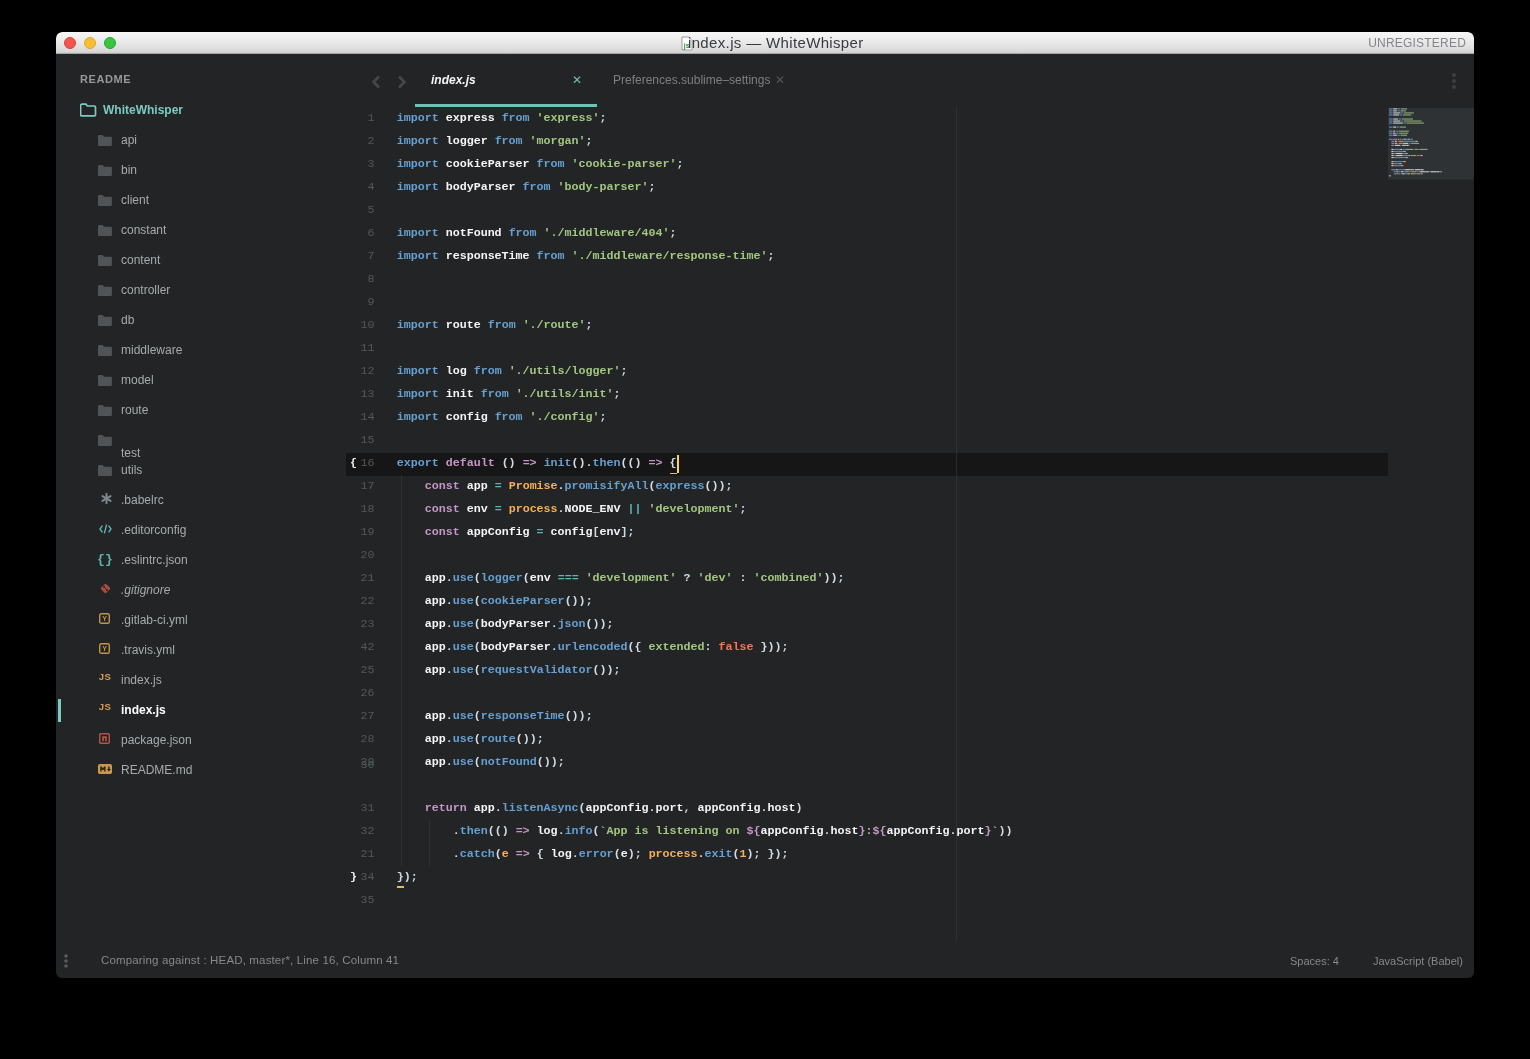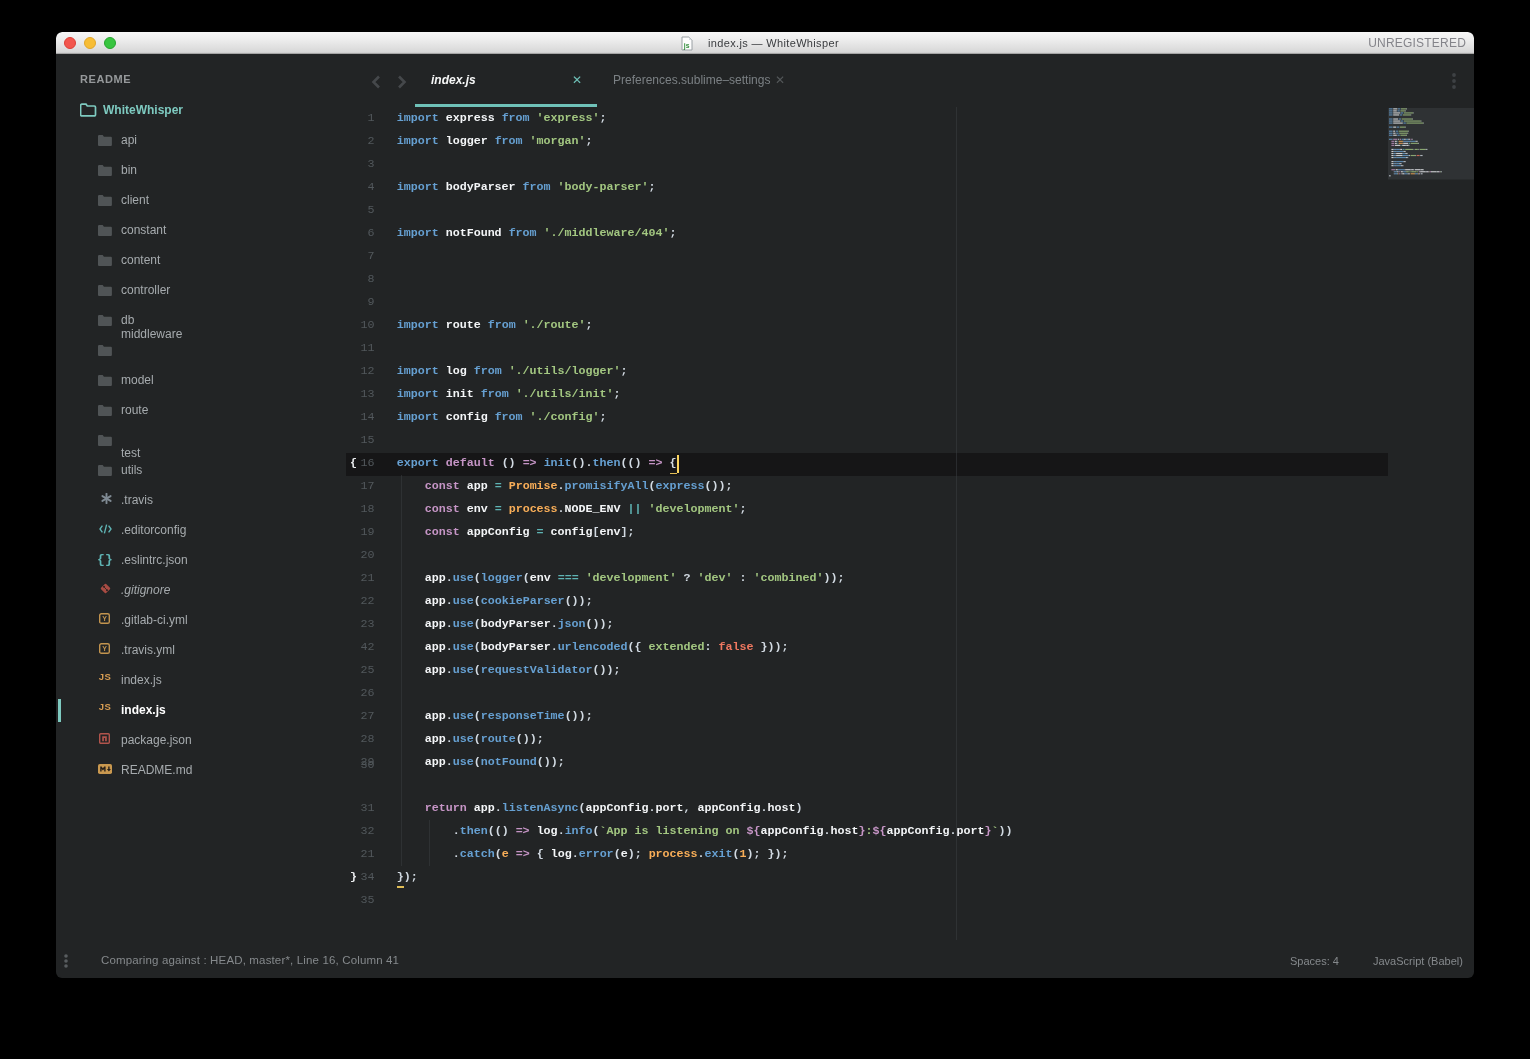--- a/index.html
+++ b/index.html
@@ -22,21 +22,21 @@
 
 <div class="titlebar">
  <div class="tl" style="left:8px;background:#f2564d;border-color:#dd3f36"></div>
  <div class="tl" style="left:28px;background:#f7bd35;border-color:#e0a52a"></div>
  <div class="tl" style="left:48px;background:#38c540;border-color:#27a42e"></div>
  <svg class="abs" style="left:625px;top:3.5px" width="12" height="15" viewBox="0 0 12 15">
    <path d="M1 1 h7 l3 3 v10 h-10 z" fill="#fdfdfd" stroke="#9aa0a4" stroke-width="1"></path>
    <path d="M8 1 l3 3 h-3 z" fill="#d7dbde"></path>
    <text x="5.6" y="12" font-size="6.8" font-weight="bold" fill="#2f8c38" text-anchor="middle" font-family="Liberation Sans">js</text>
  </svg>
- <div class="abs" style="left:652px;top:0;line-height:22px;font-size:11px;letter-spacing:.35px;color:#3a3c3f">index.js — WhiteWhisper</div>
+ <div class="abs" style="left:632px;top:0;line-height:22px;font-size:15px;letter-spacing:.35px;color:#3a3c3f">index.js — WhiteWhisper</div>
  <div class="abs" style="right:8px;top:0;line-height:22px;font-size:12px;color:#84848a;letter-spacing:.2px">UNREGISTERED</div>
 </div>
 
 <svg class="abs" style="left:314px;top:42.5px" width="38" height="14" viewBox="0 0 38 14">
  <path d="M9 1.5 L3.5 7 L9 12.5" fill="none" stroke="#45484b" stroke-width="2.6"></path>
  <path d="M29 1.5 L34.5 7 L29 12.5" fill="none" stroke="#45484b" stroke-width="2.6"></path>
 </svg>
 <div class="abs" style="left:375px;top:41px;font-size:12px;font-style:italic;font-weight:bold;color:#f6f7f7">index.js</div>
 <div class="abs" style="left:516px;top:41px;font-size:12px;color:#6fc1b8">✕</div>
 <div class="abs" style="left:557px;top:41px;font-size:12px;color:#7b8084">Preferences.sublime–settings</div>
@@ -87,23 +87,25 @@
     <div class="ln" style="top:696px">28</div>
     <div class="ln" style="top:719px">29</div>
     <div class="ln" style="top:722px">30</div>
     <div class="ln" style="top:765px">31</div>
     <div class="ln" style="top:788px">32</div>
     <div class="ln" style="top:811px">21</div>
     <div class="ln" style="top:834px">34</div>
     <div class="ln" style="top:857px">35</div>
 <div class="cl" style="top:75px"><span style="color:#66a0d2">import </span><span style="color:#f4f6f8">express </span><span style="color:#66a0d2">from </span><span style="color:#a3c781">'express'</span><span style="color:#d2dae2">;</span></div>
     <div class="cl" style="top:98px"><span style="color:#66a0d2">import </span><span style="color:#f4f6f8">logger </span><span style="color:#66a0d2">from </span><span style="color:#a3c781">'morgan'</span><span style="color:#d2dae2">;</span></div>
+    <div class="cl" style="top:121px"><span style="color:#66a0d2">import </span><span style="color:#f4f6f8">cookieParser </span><span style="color:#66a0d2">from </span><span style="color:#a3c781">'cookie-parser'</span><span style="color:#d2dae2">;</span></div>
     <div class="cl" style="top:144px"><span style="color:#66a0d2">import </span><span style="color:#f4f6f8">bodyParser </span><span style="color:#66a0d2">from </span><span style="color:#a3c781">'body-parser'</span><span style="color:#d2dae2">;</span></div>
     <div class="cl" style="top:167px"></div>
     <div class="cl" style="top:190px"><span style="color:#66a0d2">import </span><span style="color:#f4f6f8">notFound </span><span style="color:#66a0d2">from </span><span style="color:#a3c781">'./middleware/404'</span><span style="color:#d2dae2">;</span></div>
+    <div class="cl" style="top:213px"><span style="color:#66a0d2">import </span><span style="color:#f4f6f8">responseTime </span><span style="color:#66a0d2">from </span><span style="color:#a3c781">'./middleware/response-time'</span><span style="color:#d2dae2">;</span></div>
     <div class="cl" style="top:259px"></div>
     <div class="cl" style="top:282px"><span style="color:#66a0d2">import </span><span style="color:#f4f6f8">route </span><span style="color:#66a0d2">from </span><span style="color:#a3c781">'./route'</span><span style="color:#d2dae2">;</span></div>
     <div class="cl" style="top:305px"></div>
     <div class="cl" style="top:328px"><span style="color:#66a0d2">import </span><span style="color:#f4f6f8">log </span><span style="color:#66a0d2">from </span><span style="color:#a3c781">'./utils/logger'</span><span style="color:#d2dae2">;</span></div>
     <div class="cl" style="top:351px"><span style="color:#66a0d2">import </span><span style="color:#f4f6f8">init </span><span style="color:#66a0d2">from </span><span style="color:#a3c781">'./utils/init'</span><span style="color:#d2dae2">;</span></div>
     <div class="cl" style="top:374px"><span style="color:#66a0d2">import </span><span style="color:#f4f6f8">config </span><span style="color:#66a0d2">from </span><span style="color:#a3c781">'./config'</span><span style="color:#d2dae2">;</span></div>
     <div class="cl" style="top:397px"></div>
     <div class="cl" style="top:420px"><span style="color:#66a0d2">export </span><span style="color:#c695c6">default </span><span style="color:#d2dae2">() </span><span style="color:#c695c6">=&gt; </span><span style="color:#66a0d2">init</span><span style="color:#d2dae2">().</span><span style="color:#66a0d2">then</span><span style="color:#d2dae2">(() </span><span style="color:#c695c6">=&gt; </span><span style="color:#d2dae2">{</span></div>
     <div class="cl" style="top:443px"><span style="color:#f4f6f8">    </span><span style="color:#c695c6">const </span><span style="color:#f4f6f8">app </span><span style="color:#5fb4b4">= </span><span style="color:#f9ae58">Promise</span><span style="color:#d2dae2">.</span><span style="color:#66a0d2">promisifyAll</span><span style="color:#d2dae2">(</span><span style="color:#66a0d2">express</span><span style="color:#d2dae2">())</span><span style="color:#d2dae2">;</span></div>
     <div class="cl" style="top:466px"><span style="color:#f4f6f8">    </span><span style="color:#c695c6">const </span><span style="color:#f4f6f8">env </span><span style="color:#5fb4b4">= </span><span style="color:#f9ae58">process</span><span style="color:#d2dae2">.</span><span style="color:#f4f6f8">NODE_ENV </span><span style="color:#5fb4b4">|| </span><span style="color:#a3c781">'development'</span><span style="color:#d2dae2">;</span></div>
@@ -382,21 +384,21 @@
       <path d="M1 2.2 a1.1 1.1 0 0 1 1.1-1.1 h3.6 l1.2 1.7 h6.9 a1.1 1.1 0 0 1 1.1 1.1 v7 a1.1 1.1 0 0 1 -1.1 1.1 h-11.7 a1.1 1.1 0 0 1 -1.1-1.1 z" fill="#505456"></path>
     </svg>
     <div class="abs srow" style="left:65px;top:246px">controller</div>
     <svg class="abs" style="left:41px;top:282px" width="16" height="13" viewBox="0 0 16 13">
       <path d="M1 2.2 a1.1 1.1 0 0 1 1.1-1.1 h3.6 l1.2 1.7 h6.9 a1.1 1.1 0 0 1 1.1 1.1 v7 a1.1 1.1 0 0 1 -1.1 1.1 h-11.7 a1.1 1.1 0 0 1 -1.1-1.1 z" fill="#505456"></path>
     </svg>
     <div class="abs srow" style="left:65px;top:276px">db</div>
     <svg class="abs" style="left:41px;top:312px" width="16" height="13" viewBox="0 0 16 13">
       <path d="M1 2.2 a1.1 1.1 0 0 1 1.1-1.1 h3.6 l1.2 1.7 h6.9 a1.1 1.1 0 0 1 1.1 1.1 v7 a1.1 1.1 0 0 1 -1.1 1.1 h-11.7 a1.1 1.1 0 0 1 -1.1-1.1 z" fill="#505456"></path>
     </svg>
-    <div class="abs srow" style="left:65px;top:290px">middleware</div>
+    <div class="abs srow" style="left:65px;top:306px">middleware</div>
     <svg class="abs" style="left:41px;top:342px" width="16" height="13" viewBox="0 0 16 13">
       <path d="M1 2.2 a1.1 1.1 0 0 1 1.1-1.1 h3.6 l1.2 1.7 h6.9 a1.1 1.1 0 0 1 1.1 1.1 v7 a1.1 1.1 0 0 1 -1.1 1.1 h-11.7 a1.1 1.1 0 0 1 -1.1-1.1 z" fill="#505456"></path>
     </svg>
     <div class="abs srow" style="left:65px;top:336px">model</div>
     <svg class="abs" style="left:41px;top:372px" width="16" height="13" viewBox="0 0 16 13">
       <path d="M1 2.2 a1.1 1.1 0 0 1 1.1-1.1 h3.6 l1.2 1.7 h6.9 a1.1 1.1 0 0 1 1.1 1.1 v7 a1.1 1.1 0 0 1 -1.1 1.1 h-11.7 a1.1 1.1 0 0 1 -1.1-1.1 z" fill="#505456"></path>
     </svg>
     <div class="abs srow" style="left:65px;top:366px">route</div>
     <svg class="abs" style="left:41px;top:402px" width="16" height="13" viewBox="0 0 16 13">
       <path d="M1 2.2 a1.1 1.1 0 0 1 1.1-1.1 h3.6 l1.2 1.7 h6.9 a1.1 1.1 0 0 1 1.1 1.1 v7 a1.1 1.1 0 0 1 -1.1 1.1 h-11.7 a1.1 1.1 0 0 1 -1.1-1.1 z" fill="#505456"></path>
@@ -406,21 +408,21 @@
       <path d="M1 2.2 a1.1 1.1 0 0 1 1.1-1.1 h3.6 l1.2 1.7 h6.9 a1.1 1.1 0 0 1 1.1 1.1 v7 a1.1 1.1 0 0 1 -1.1 1.1 h-11.7 a1.1 1.1 0 0 1 -1.1-1.1 z" fill="#505456"></path>
     </svg>
     <div class="abs srow" style="left:65px;top:426px">utils</div>
     <svg class="abs" style="left:44.5px;top:461.0px" width="11" height="11" viewBox="0 0 11 11">
       <g stroke="#7f8a93" stroke-width="1.9" stroke-linecap="round">
         <line x1="5.5" y1="0.8" x2="5.5" y2="10.2"></line>
         <line x1="1.4" y1="3.1" x2="9.6" y2="7.9"></line>
         <line x1="9.6" y1="3.1" x2="1.4" y2="7.9"></line>
       </g>
     </svg>
-    <div class="abs srow" style="left:65px;top:456px;">.travis</div>
+    <div class="abs srow" style="left:65px;top:456px;">.babelrc</div>
     <svg class="abs" style="left:42.6px;top:491.5px" width="13" height="10" viewBox="0 0 13 10">
       <g stroke="#5fb4b4" stroke-width="1.4" fill="none">
         <path d="M3.4 1.7 L1 5 L3.4 8.3"></path>
         <path d="M9.6 1.7 L12 5 L9.6 8.3"></path>
         <line x1="7.6" y1="0.7" x2="5.4" y2="9.3"></line>
       </g>
     </svg>
     <div class="abs srow" style="left:65px;top:486px;">.editorconfig</div>
     <svg class="abs" style="left:42px;top:518.5px" width="15" height="17" viewBox="0 0 15 17">
       <g fill="#5fb4b4" font-family="Liberation Mono" font-size="13" font-weight="bold">

